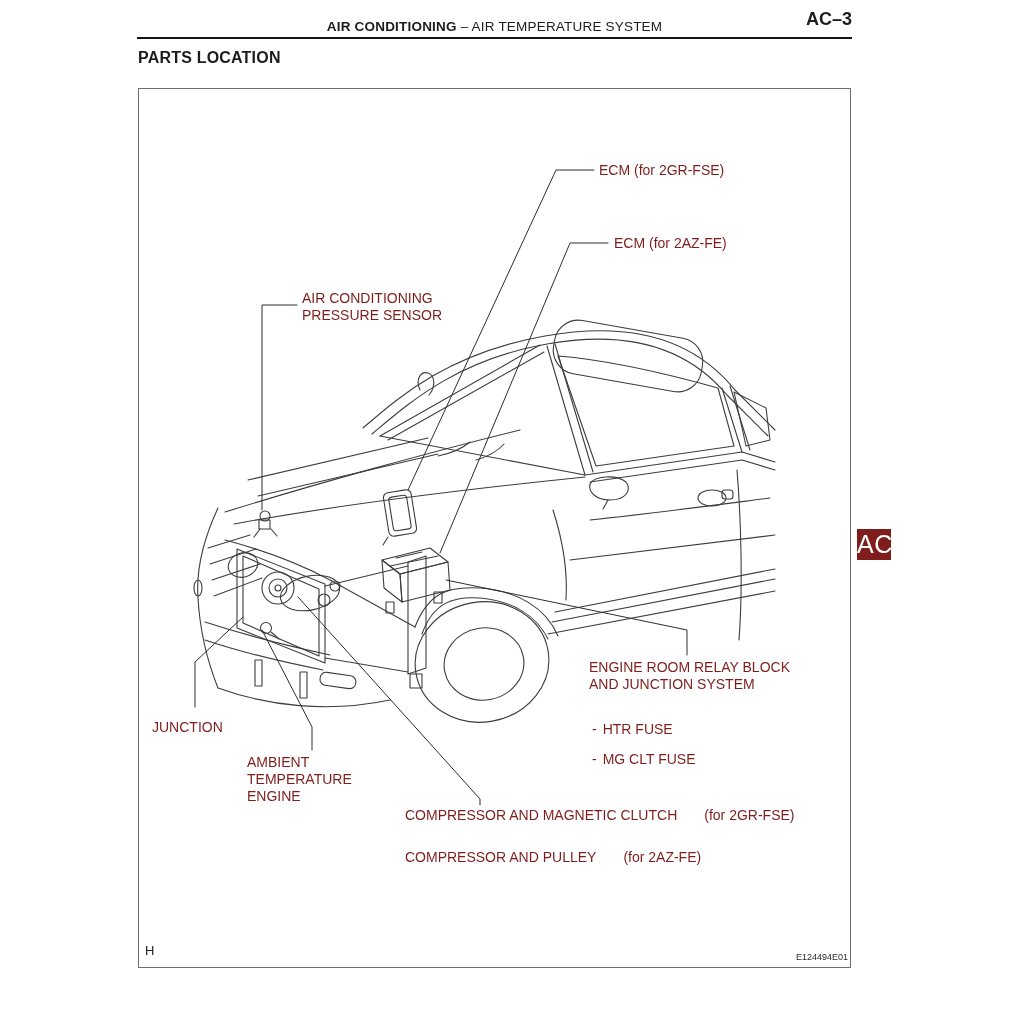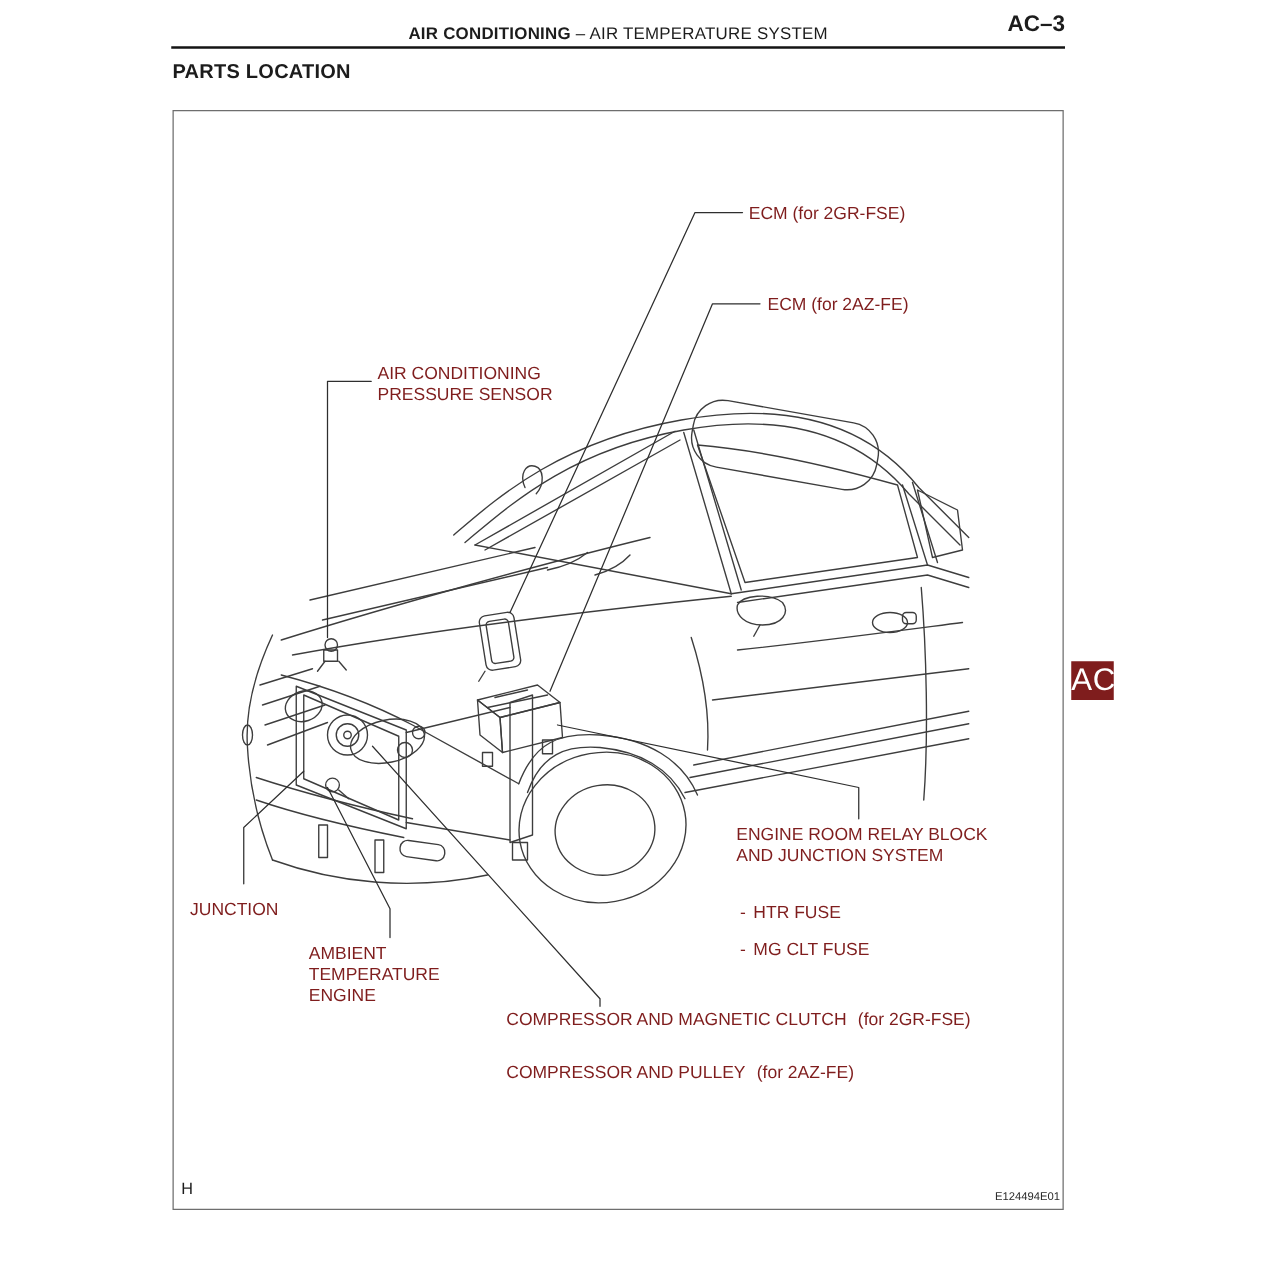--- a/index.html
+++ b/index.html
@@ -23,21 +23,21 @@
   .lbl-ecm1 { left:599px; top:162px; }
   .lbl-ecm2 { left:614px; top:235px; }
   .lbl-pressure { left:302px; top:290px; }
   .lbl-relay { left:589px; top:659px; }
   .lbl-htr { left:592px; top:721px; }
   .lbl-mgclt { left:592px; top:751px; }
   .lbl-condenser { left:152px; top:719px; }
   .lbl-ambient { left:247px; top:754px; }
   .lbl-comp1 { left:405px; top:807px; }
   .lbl-comp2 { left:405px; top:849px; }
-  .row { display:flex; gap:9px; align-items:center; }
+  .row { display:flex; gap:27px; align-items:center; }
   .bullet { display:inline-block; margin-right:6px; }
   
   .rev-mark { position:absolute; left:145px; top:943px; font-size:13px; }
   .fig-code { position:absolute; right:176px; top:952px; font-size:9px; color:#2a2a2a;margin-left:40px; }
 </style>
 </head>
 <body>
 
 <div class="header-line">
   <span class="b">AIR CONDITIONING</span>

